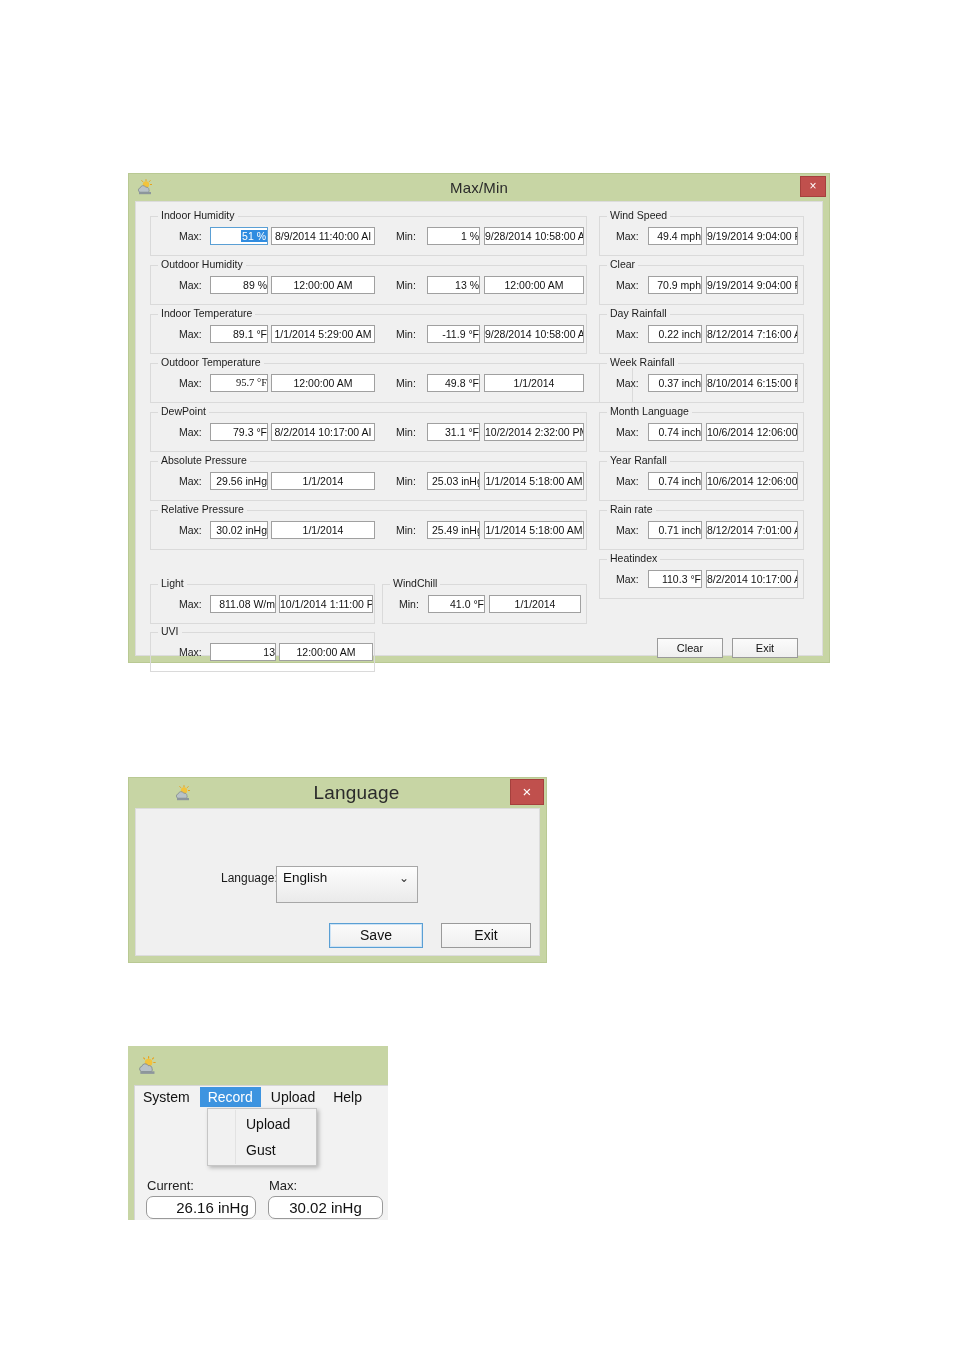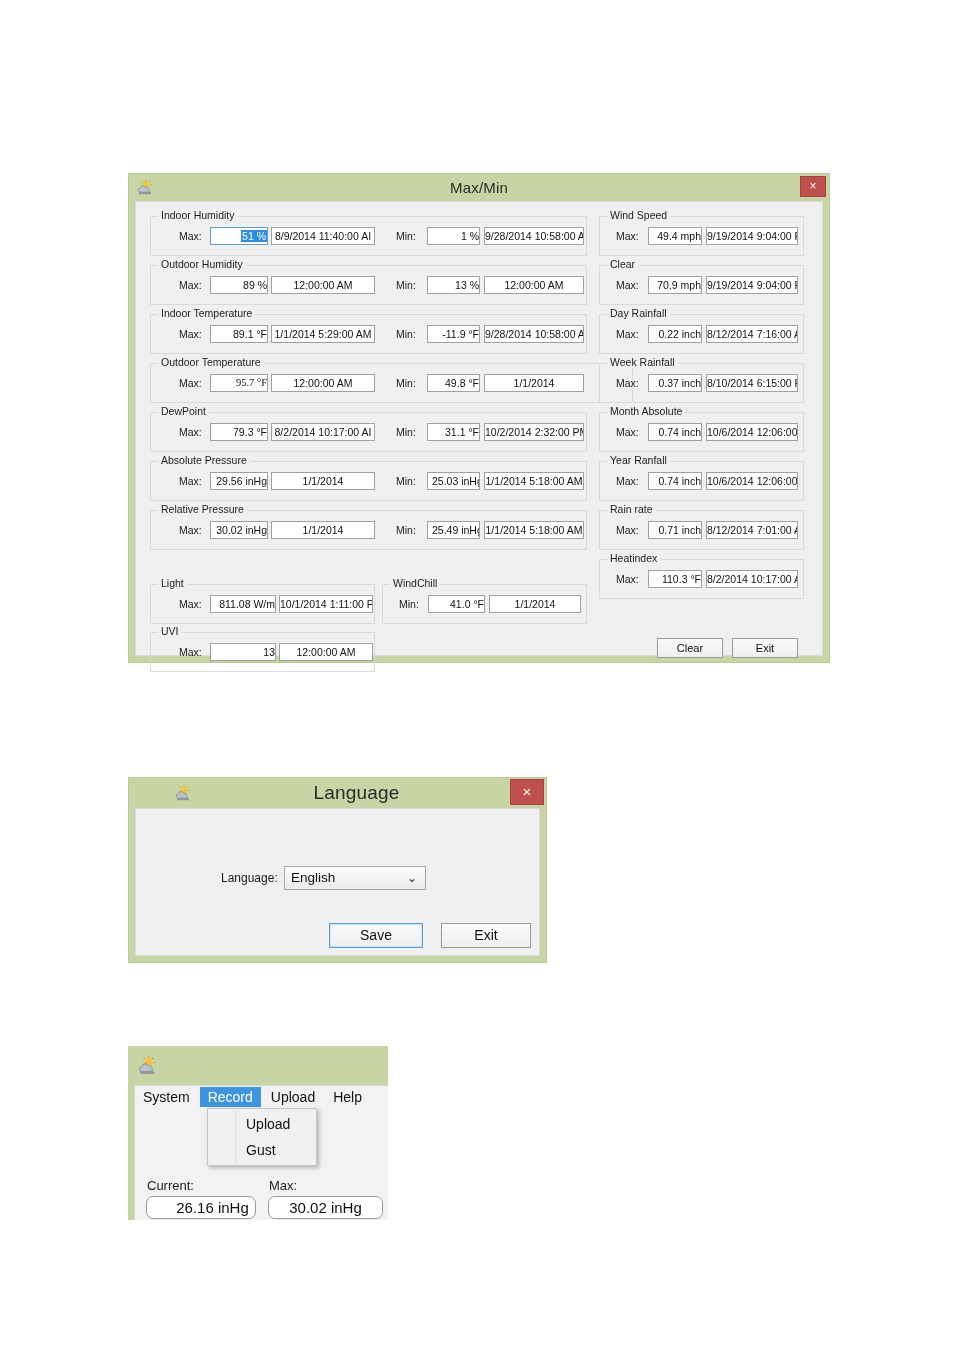--- a/index.html
+++ b/index.html
@@ -374,21 +374,21 @@
           <div class="field val" style="left: 48px; top: 10px; width: 54px;">0.22 inch</div>
           <div class="field date" style="left: 106px; top: 10px; width: 92px;">8/12/2014 7:16:00 A</div>
         </div>
         <div class="group" style="left: 463px; top: 161px; width: 205px; height: 40px;">
           <span class="glabel">Week Rainfall</span>
           <span class="mm-label" style="left: 16px; top: 13px;">Max:</span>
           <div class="field val" style="left: 48px; top: 10px; width: 54px;">0.37 inch</div>
           <div class="field date" style="left: 106px; top: 10px; width: 92px;">8/10/2014 6:15:00 P</div>
         </div>
         <div class="group" style="left: 463px; top: 210px; width: 205px; height: 40px;">
-          <span class="glabel">Month Absolute</span>
+          <span class="glabel">Month Language</span>
           <span class="mm-label" style="left: 16px; top: 13px;">Max:</span>
           <div class="field val" style="left: 48px; top: 10px; width: 54px;">0.74 inch</div>
           <div class="field date" style="left: 106px; top: 10px; width: 92px;">10/6/2014 12:06:00</div>
         </div>
         <div class="group" style="left: 463px; top: 259px; width: 205px; height: 40px;">
           <span class="glabel">Year Ranfall</span>
           <span class="mm-label" style="left: 16px; top: 13px;">Max:</span>
           <div class="field val" style="left: 48px; top: 10px; width: 54px;">0.74 inch</div>
           <div class="field date" style="left: 106px; top: 10px; width: 92px;">10/6/2014 12:06:00</div>
         </div>
@@ -445,21 +445,21 @@
       </g>
       <path d="M3 13.2a2.2 2.2 0 0 1 .2-4.3 3 3 0 0 1 5.6-.6 2.3 2.3 0 0 1 3.1 2.2 2.3 2.3 0 0 1-.4 2.7z" fill="#b9c2c7" stroke="#7d868c" stroke-width=".7"></path>
       <rect x="2" y="13" width="12" height="2.2" fill="#8d969c"></rect>
     </svg>
     <span class="title-text" style="font-size:19px;">Language</span>
     <div class="close-btn" style="top:1px; right:2px; width:34px; height:26px; font-size:15px; line-height:24px;">×</div>
   </div>
 
   <div class="client" style="top:30px;">
     <span class="lang-label" style="left:85px; top:62px;">Language:</span>
-    <div class="combo" style="left:148px; top:57px; width:142px; height:24px;">
+    <div class="combo" style="left:140px; top:57px; width:142px; height:37px;">
       <span>English</span>
       <span class="chev">⌄</span>
     </div>
     <div class="btn focus" style="left:193px; top:114px; width:94px; height:25px; line-height:23px; font-size:14px;">Save</div>
     <div class="btn" style="left:305px; top:114px; width:90px; height:25px; line-height:23px; font-size:14px;">Exit</div>
   </div>
 </div>
 
 <div class="menu-win" id="menu-panel" style="left:128px; top:1046px; width:260px; height:174px;">
 

